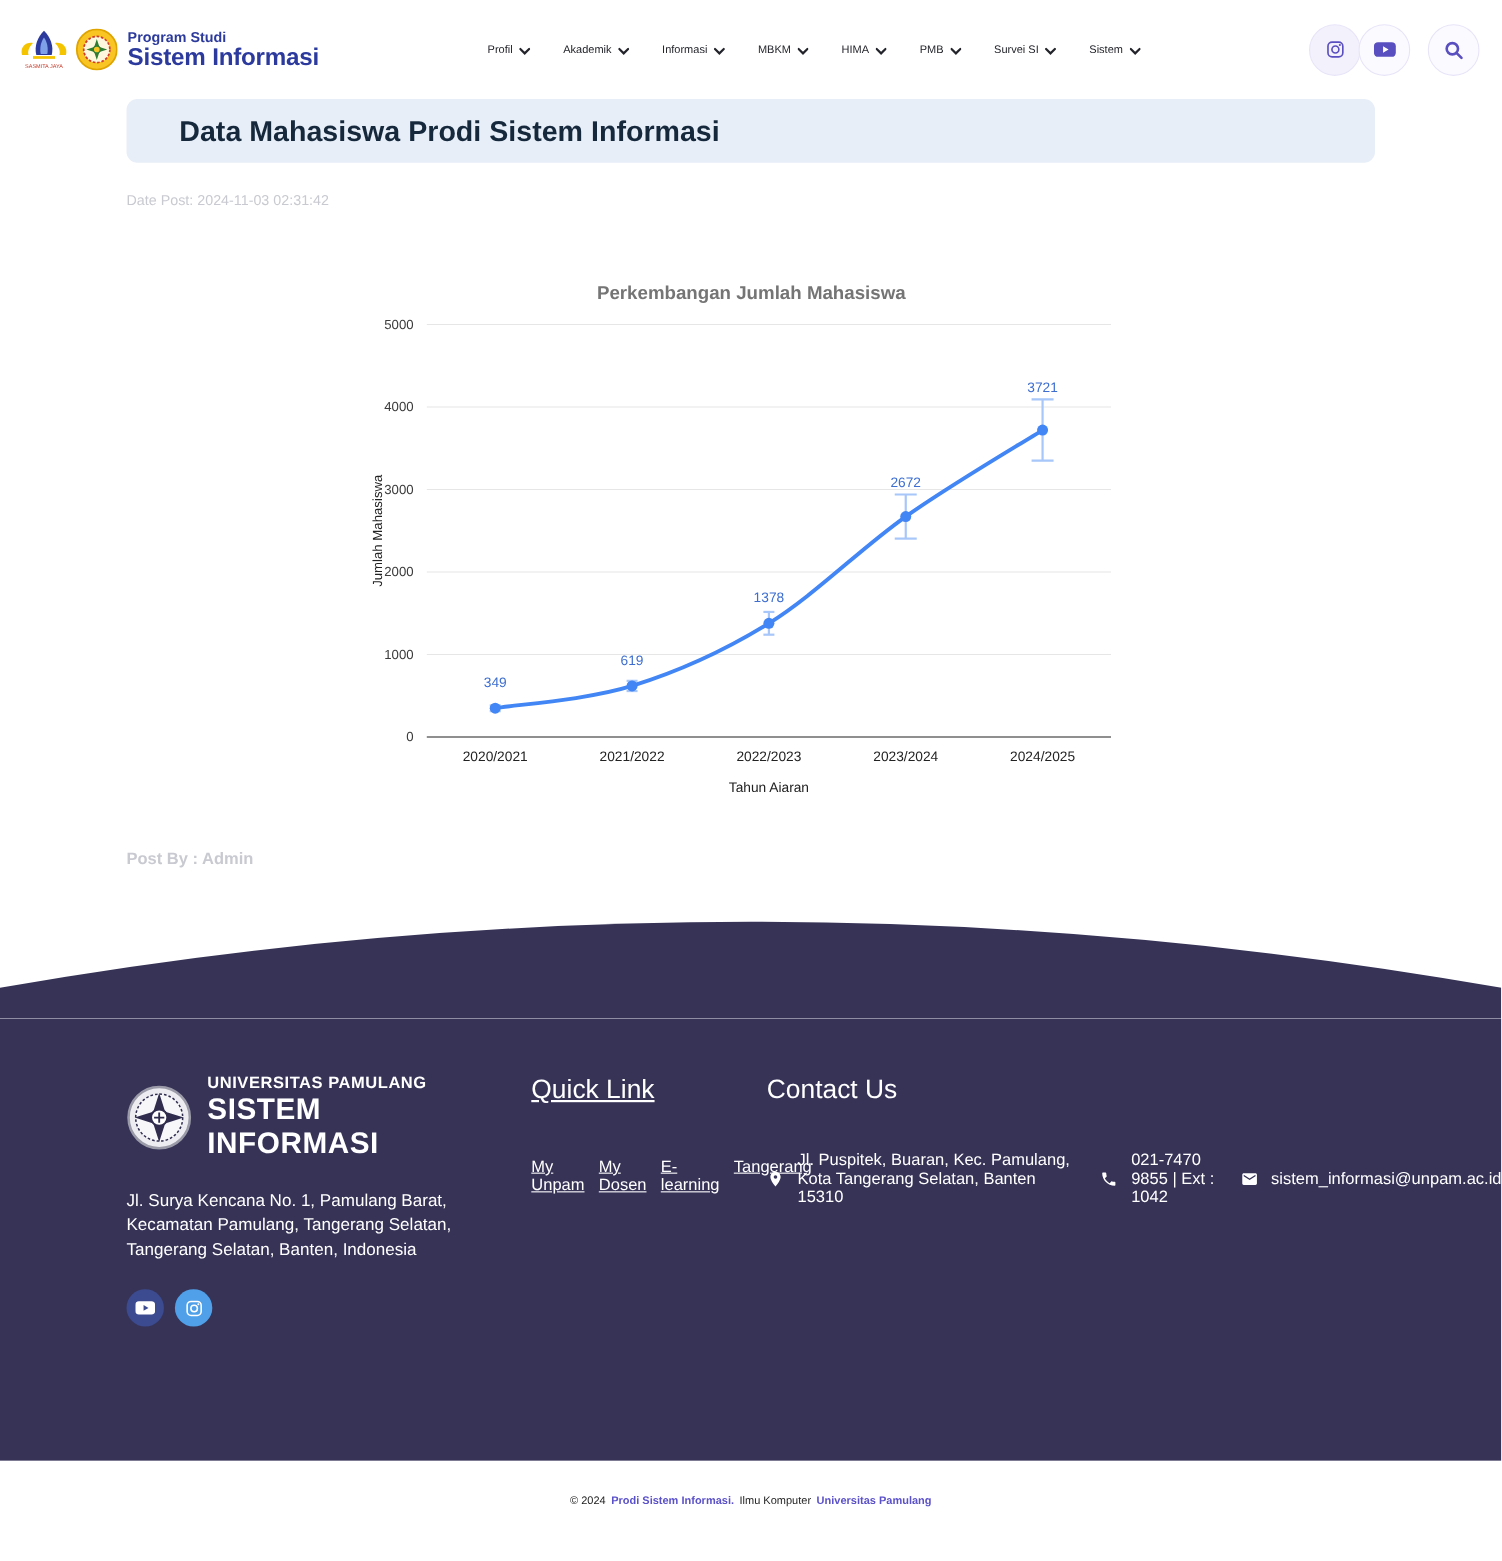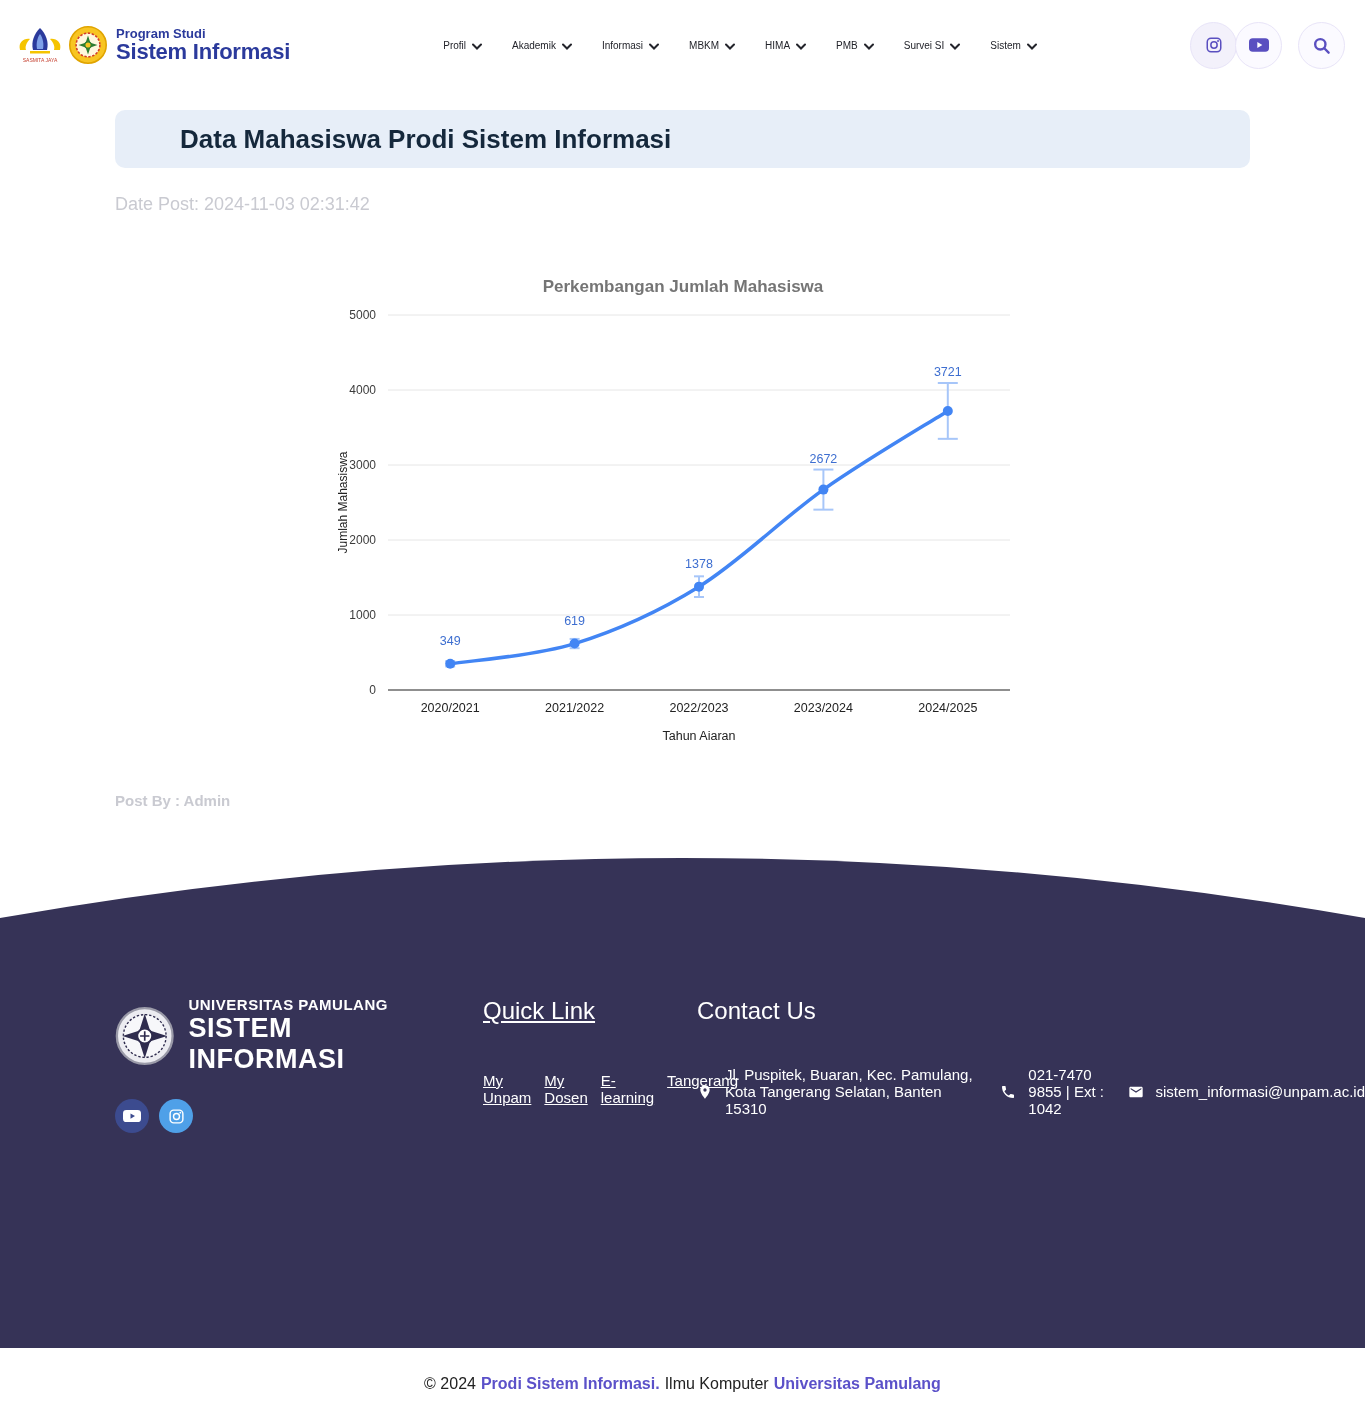--- a/index.html
+++ b/index.html
@@ -18,23 +18,23 @@
   .nav-item svg { margin-top:2px; }
   .header-actions { display:flex; align-items:center; }
   .icon-btn { width:47px; height:47px; border-radius:50%; background:#fbfaff; border:1px solid #e8e4f8;
               display:flex; align-items:center; justify-content:center; color:#5a4fc0; cursor:pointer; }
   .icon-btn.first { background:#f3f1fb; }
   .icon-btn + .icon-btn { margin-left:-2px; }
   .icon-btn.search { margin-left:16px; }
 
   
   .main { width:1135px; margin:0 auto; }
-  .title-banner { height:58px; background:#e7eef8; border-radius:10px; display:flex; align-items:center; padding-left:65px;margin-top:20px; }
+  .title-banner { height:58px; background:#e7eef8; border-radius:10px; display:flex; align-items:center; padding-left:48px; }
   .title-banner h1 { font-size:26px; color:#15283c; font-weight:bold; }
-  .date-post { margin-top:26px; font-size:18px; color:#c9cad1; height:18px; }
+  .date-post { margin-top:26px; font-size:13px; color:#c9cad1; height:18px; }
   .chart-wrap { margin-top:58px; display:flex; justify-content:center; }
   .post-by { margin-top:52px; font-size:15px; font-weight:bold; color:#c9cad1; height:19px; }
 
   
   .footer-curve { display:block; width:1365px; height:90px; margin-top:45px; }
   .footer { background:#363357; height:402px; padding:50px 0 0 115px; color:#fff; display:flex; }
   .f-col1 { width:330px; }
   .f-col2 { width:140px; margin-left:38px;text-decoration:underline; }
   .f-col3 { margin-left:74px; flex:1; }
   .f-brand { display:flex; align-items:center; gap:14px; }
@@ -44,21 +44,21 @@
   .f-socials { margin-top:24px; display:flex; gap:10px; }
   .f-social { width:34px; height:34px; border-radius:50%; display:flex; align-items:center; justify-content:center; cursor:pointer; }
   .f-social.yt { background:#3c4b8f; }
   .f-social.ig { background:#4fa0e8; }
   .f-heading { font-size:24px; font-weight:normal; line-height:1.25; }
   .f-links { margin-top:42px; display:flex; flex-direction:row; gap:13px; }
   .f-link { color:#fff; font-size:15px; text-decoration:none; cursor:pointer; padding:4px 0; }
   .f-contact { margin-top:40px; display:flex; flex-direction:row; gap:17px; }
   .f-contact-row { display:flex; align-items:center; gap:12px; font-size:15px; }
   .f-contact-row svg { flex:none; }
-  .copyright { height:72px; background:#fff; display:flex; align-items:center; justify-content:center; gap:5px; font-size:16px; color:#222; }
+  .copyright { height:72px; background:#fff; display:flex; align-items:center; justify-content:center; gap:5px; font-size:10px; color:#222; }
   .copyright .link { color:#5b51c9; font-weight:bold; cursor:pointer; }
 
   svg text { font-family:"Liberation Sans", sans-serif; }
 </style>
 </head>
 <body>
 
 <div class="page">
 
   <header class="header">
@@ -235,20 +235,21 @@
             <path d="M8 32 L30 25 L25 32 L30 39 Z"></path>
           </g>
           <circle cx="32" cy="32" r="8" fill="#fff" stroke="#2f2c4e" stroke-width="2"></circle>
           <path d="M32 27v10 M27 32h10" stroke="#2f2c4e" stroke-width="1.8"></path>
         </svg>
         <div>
           <div class="f-brand-line1">UNIVERSITAS PAMULANG</div>
           <div class="f-brand-line2">SISTEM INFORMASI</div>
         </div>
       </div>
+      <div class="f-address">Jl. Surya Kencana No. 1, Pamulang Barat, Kecamatan Pamulang, Tangerang Selatan, Tangerang Selatan, Banten, Indonesia</div>
       <div class="f-socials">
         <div class="f-social yt">
           <svg width="18" height="14" viewBox="0 0 24 18">
               <rect x="0" y="1" width="24" height="16" rx="4.5" fill="#fff"></rect>
               <path d="M10 5.5l6 3.5-6 3.5z" fill="#3c4b8f"></path>
             </svg>
         </div>
         <div class="f-social ig">
           <svg width="17" height="17" viewBox="0 0 24 24" fill="none" stroke="#fff" stroke-width="2">
               <rect x="3" y="3" width="18" height="18" rx="5"></rect>

